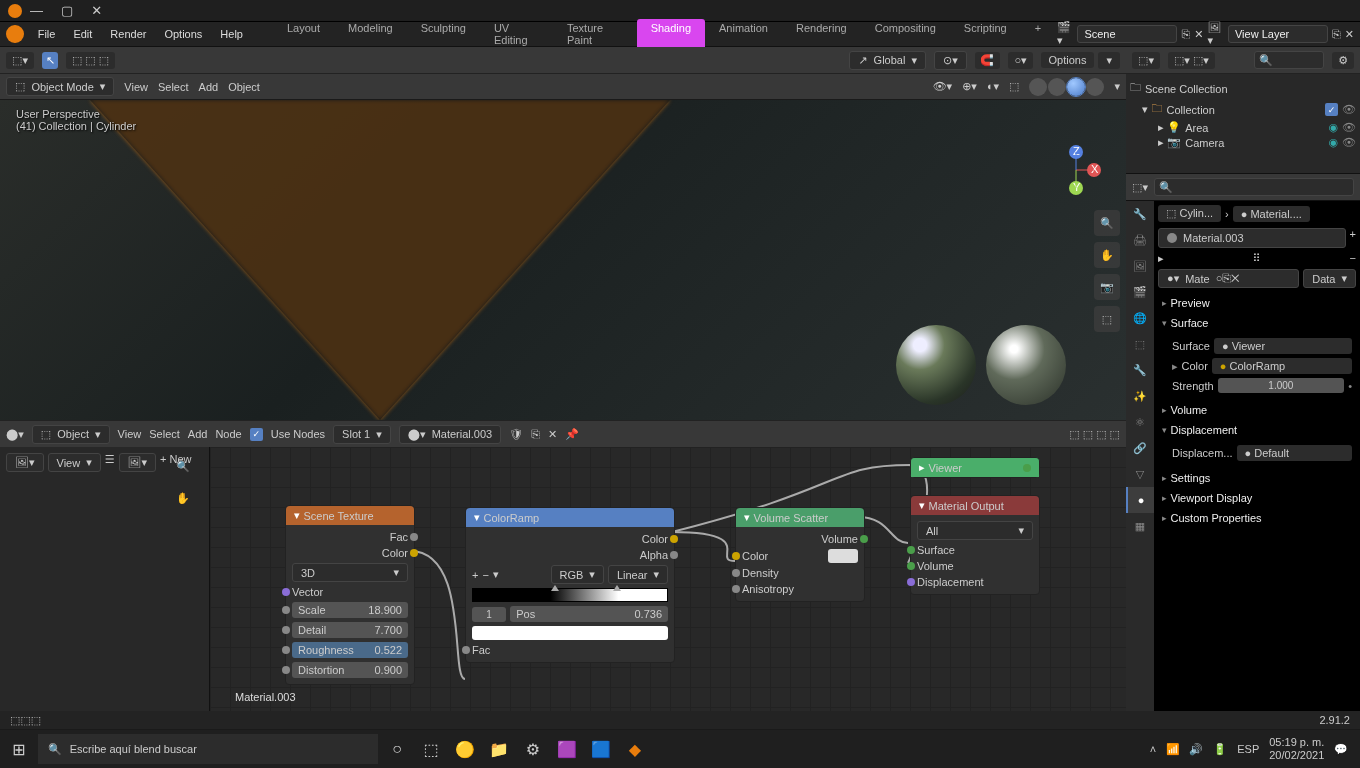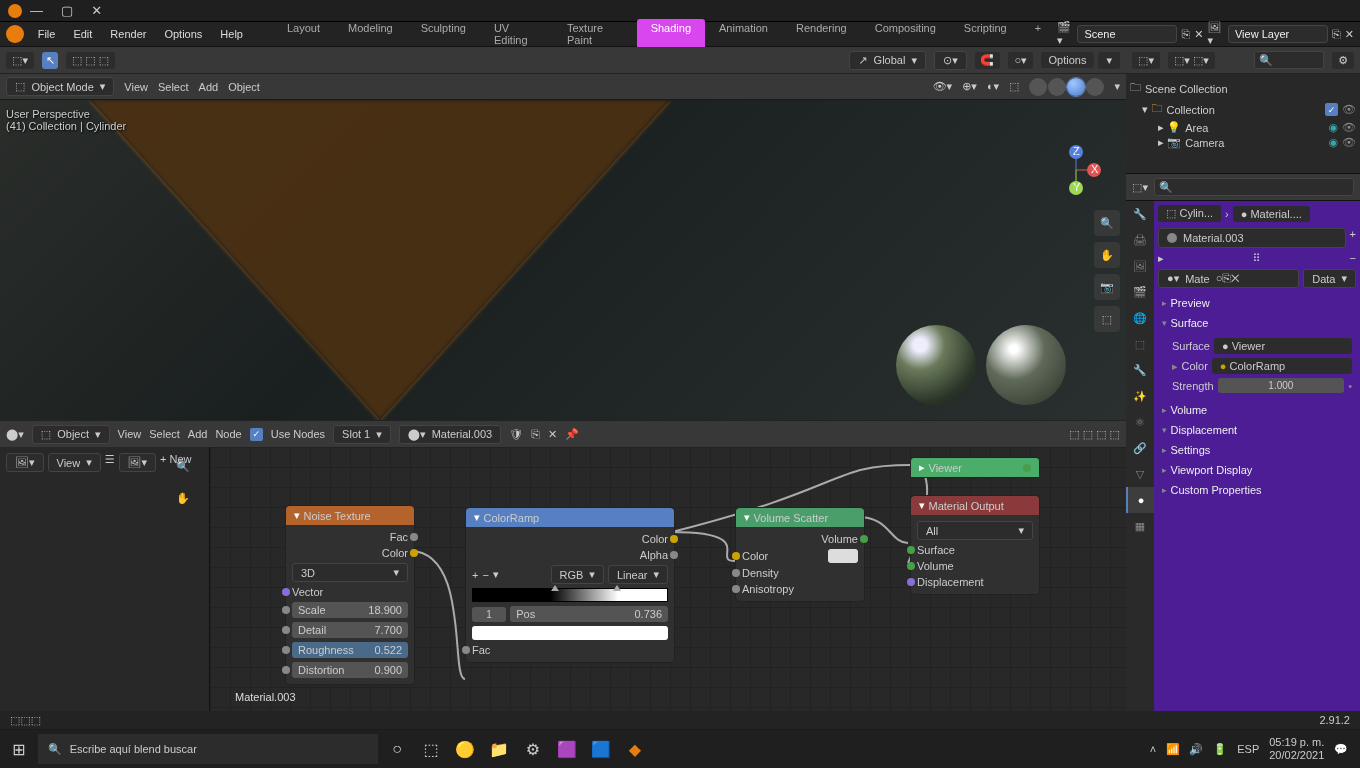--- a/index.html
+++ b/index.html
@@ -19,21 +19,21 @@
 .menubar .scene input{background:#2c2c2c;border:1px solid #444;color:#eee;padding:2px 6px;width:100px;border-radius:3px}
 .main{display:flex;height:664px}
 .left{width:1126px;display:flex;flex-direction:column}
 .viewport-hdr{height:27px;background:#383838;display:flex;align-items:center;padding:0 6px;gap:8px;border-bottom:1px solid #222}
 .viewport-hdr .btn{padding:2px 6px;background:#2c2c2c;border-radius:3px;color:#ccc}
 .viewport-hdr .sel{background:#5680c2;color:#fff;padding:2px 4px;border-radius:3px;width:16px;text-align:center}
 .viewport-hdr .opts{margin-left:auto;display:flex;gap:4px;align-items:center}
 .viewport-hdr2{height:26px;background:#383838;display:flex;align-items:center;padding:0 6px;gap:10px;border-bottom:1px solid #1a1a1a}
 .dd{background:#2c2c2c;border:1px solid #444;border-radius:3px;padding:2px 8px;display:flex;align-items:center;gap:6px}
 .viewport{height:320px;background:linear-gradient(135deg,#2a2d2a 0%,#1a2020 40%,#2a3030 100%);position:relative;overflow:hidden}
-.viewport .info{position:absolute;top:8px;left:6px;color:#eee;text-shadow:1px 1px 2px #000}
+.viewport .info{position:absolute;top:8px;left:16px;color:#eee;text-shadow:1px 1px 2px #000}
 .viewport .gizmo{position:absolute;top:40px;right:20px;width:60px;height:60px}
 .viewport .sidebar-tools{position:absolute;right:6px;top:110px;display:flex;flex-direction:column;gap:6px}
 .viewport .tool{width:26px;height:26px;background:rgba(60,60,60,.8);border-radius:4px;display:flex;align-items:center;justify-content:center}
 .sphere{position:absolute;bottom:15px;right:60px;width:80px;height:80px;border-radius:50%;background:radial-gradient(circle at 35% 30%,#fff 5%,#606a5a 40%,#2a3028 100%)}
 .sphere2{position:absolute;bottom:15px;right:150px;width:80px;height:80px;border-radius:50%;background:radial-gradient(circle at 30% 25%,#eef 8%,#6a7a5a 30%,#2a3528 70%,#1a1a1a 100%)}
 .tri{position:absolute;top:0;left:90px;width:0;height:0;border-left:290px solid transparent;border-right:290px solid transparent;border-top:320px solid rgba(20,20,20,.6);filter:drop-shadow(0 0 2px #e87d0d)}
 .nodeed-hdr{height:27px;background:#383838;display:flex;align-items:center;padding:0 6px;gap:8px;border-top:1px solid #222}
 .node-area{flex:1;display:flex;background:#1d1d1d}
 .node-left{width:210px;background:#282828;border-right:1px solid #111;padding:6px}
 .node-left .toolbar{display:flex;gap:4px;margin-bottom:6px}
@@ -55,21 +55,21 @@
 .colorramp-grad .stop{position:absolute;top:-4px;width:8px;height:22px}
 .colorramp-grad .stop::before{content:"";display:block;width:0;height:0;border-left:4px solid transparent;border-right:4px solid transparent;border-bottom:6px solid #aaa}
 .right{width:234px;background:#323232;display:flex;flex-direction:column}
 .outliner{height:100px;background:#282828;padding:4px;border-bottom:1px solid #111;overflow:hidden}
 .outliner .row{display:flex;align-items:center;padding:1px 0;gap:4px}
 .props-hdr{height:27px;background:#383838;display:flex;align-items:center;padding:0 6px;gap:6px;border-bottom:1px solid #111}
 .props{flex:1;display:flex}
 .props-tabs{width:28px;background:#2a2a2a;display:flex;flex-direction:column}
 .props-tabs .pt{height:26px;display:flex;align-items:center;justify-content:center;color:#888}
 .props-tabs .pt.active{background:#3d3d3d;color:#fff;border-left:2px solid #5680c2}
-.props-body{flex:1;padding:4px;background:#4c1d95;overflow:auto}
+.props-body{flex:1;padding:4px;background:#000000;overflow:auto}
 .panel{margin-bottom:2px}
 .panel .phdr{padding:3px 4px;display:flex;align-items:center;gap:4px;color:#eee}
 .panel .phdr::before{content:"▾";font-size:9px;color:#888}
 .panel.collapsed .phdr::before{content:"▸"}
 .panel .pbody{padding:4px 4px 4px 14px}
 .panel .prow{display:flex;justify-content:space-between;align-items:center;padding:2px 0;gap:4px}
 .panel .prow .val{background:#2c2c2c;border-radius:3px;padding:2px 8px;flex:1;text-align:left}
 .taskbar{position:absolute;bottom:0;left:0;right:0;height:38px;background:#1f1f1f;display:flex;align-items:center;padding:0 4px;gap:4px}
 .taskbar .search{flex:0 0 340px;background:#2c2c2c;height:30px;display:flex;align-items:center;padding:0 10px;gap:8px;color:#999}
 .taskbar .ticon{width:30px;height:30px;display:flex;align-items:center;justify-content:center;font-size:16px}
@@ -232,21 +232,21 @@
       <div class="node-canvas">
         <svg class="wire">
             <path d="M200 104 C260 104 240 232 255 232" stroke="#aaa" fill="none" stroke-width="2"></path>
             <path d="M462 85 C550 85 500 114 525 114" stroke="#aaa" fill="none" stroke-width="2"></path>
             <path d="M462 85 C640 40 620 18 700 18" stroke="#aaa" fill="none" stroke-width="2"></path>
             <path d="M648 70 C680 70 680 96 698 96" stroke="#aaa" fill="none" stroke-width="2"></path>
             <path d="M698 18 C740 18 700 112 698 116" stroke="#aaa" fill="none" stroke-width="2"></path>
           </svg>
 
         <div class="node" style="left:75px;top:58px;width:130px">
-          <div class="hdr" style="background:#b5632d">▾ <span>Noise Texture</span></div>
+          <div class="hdr" style="background:#b5632d">▾ <span>Scene Texture</span></div>
           <div class="body">
             <div class="row">
                 <span class="spacer"></span>
                 <span>Fac</span>
                 <span class="sock out c-gray"></span>
               </div>
             <div class="row">
                 <span class="spacer"></span>
                 <span>Color</span>
                 <span class="sock out c-yellow"></span>
@@ -486,20 +486,26 @@
                 <span class="numfield" style="flex:1;justify-content:center">1.000</span>
                 <span style="color:#888">•</span>
               </div>
           </div>
         </div>
         <div class="panel collapsed">
             <div class="phdr">Volume</div>
           </div>
         <div class="panel">
           <div class="phdr">Displacement</div>
+          <div class="pbody">
+            <div class="prow">
+                <span>Displacem...</span>
+                <span class="val">● <span>Default</span></span>
+              </div>
+          </div>
         </div>
         <div class="panel collapsed">
             <div class="phdr">Settings</div>
           </div>
         <div class="panel collapsed">
             <div class="phdr">Viewport Display</div>
           </div>
         <div class="panel collapsed">
             <div class="phdr">Custom Properties</div>
           </div>

